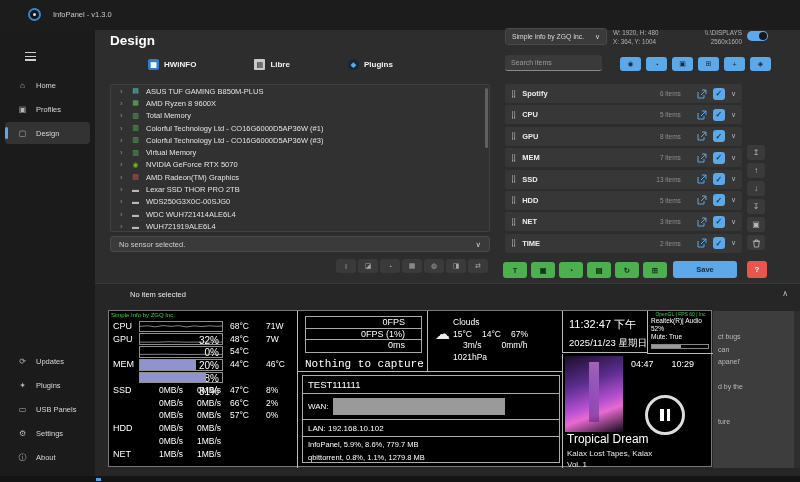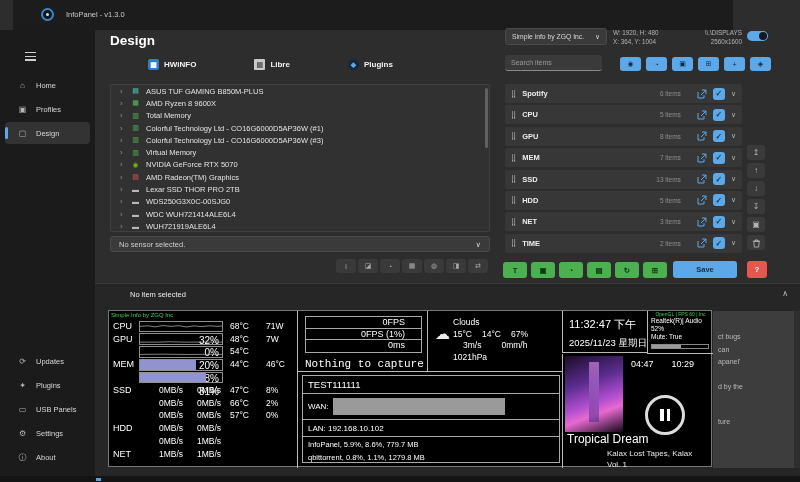--- a/index.html
+++ b/index.html
@@ -1,20 +1,20 @@
 <!DOCTYPE html>
 <html><head>
 <meta charset="utf-8">
 <style>
   html,body{margin:0;padding:0;background:#111;}
   *{box-sizing:border-box;}
   .window{position:relative;width:800px;height:482px;background:#2d2d2d;overflow:hidden;
           font-family:"Liberation Sans",sans-serif;color:#ddd;}
   
-  .titlebar{position:absolute;left:13px;top:0;width:720px;height:30px;background:#1c1c1c;text-align:center;}
+  .titlebar{position:absolute;left:0;top:0;width:800px;height:30px;background:#1c1c1c;text-align:center;}
   .app-icon{position:absolute;left:28px;top:8px;width:13px;height:13px;border-radius:50%;
             background:#10151a;border:2px solid #3d86c6;}
   .app-icon i{position:absolute;left:3px;top:3px;width:3px;height:3px;background:#cfe3f5;border-radius:50%;}
   .app-title{position:absolute;left:53px;top:10px;font-size:7.5px;color:#c9c9c9;}
   
   .sidebar{position:absolute;left:0;top:30px;width:95px;height:446px;background:#1b1b1b;}
   .hamburger{position:absolute;left:25px;top:22px;width:11px;height:9px;}
   .hamburger i{display:block;height:1.4px;background:#cfcfcf;margin-bottom:2.2px;}
   .nav{position:absolute;left:0;width:95px;}
   .nav-top{top:42px;}
@@ -139,21 +139,21 @@
   .sec-spotify{left:453px;top:43px;width:151px;height:114px;border-left:1px solid #bbb;}
   .album{position:absolute;left:2px;top:2px;width:58px;height:76px;
         background:linear-gradient(160deg,#1b0d28 0%,#5b2d8f 35%,#b44fd0 60%,#e86ad0 72%,#120818 100%);}
   .album::after{content:"";position:absolute;left:24px;top:6px;width:10px;height:60px;
         background:linear-gradient(#d88ae8,#5b2d8f);opacity:.65;}
   .sp-times{position:absolute;left:68px;top:5px;font-size:9px;display:flex;gap:18px;}
   .sp-ring{position:absolute;left:82px;top:41px;width:40px;height:40px;border:3px solid #ddd;border-radius:50%;
         display:flex;align-items:center;justify-content:center;gap:3px;}
   .sp-ring i{display:block;width:3.5px;height:12px;background:#fff;}
   .sp-title{position:absolute;left:4px;top:78px;font-size:12px;white-space:nowrap;}
-  .sp-artist{position:absolute;left:4px;top:95px;width:100px;font-size:8px;line-height:10.5px;color:#e8e8e8;margin-left:40px;}
+  .sp-artist{position:absolute;left:4px;top:95px;width:100px;font-size:8px;line-height:10.5px;color:#e8e8e8;}
   
   .taskbar{position:absolute;left:0;top:476px;width:800px;height:6px;background:#141414;}
   .taskchip{position:absolute;left:96px;top:2px;width:5px;height:3px;background:#4aa3e8;}
 </style>
 </head>
 <body>
 
 <div class="window">
 
   <div class="titlebar">

